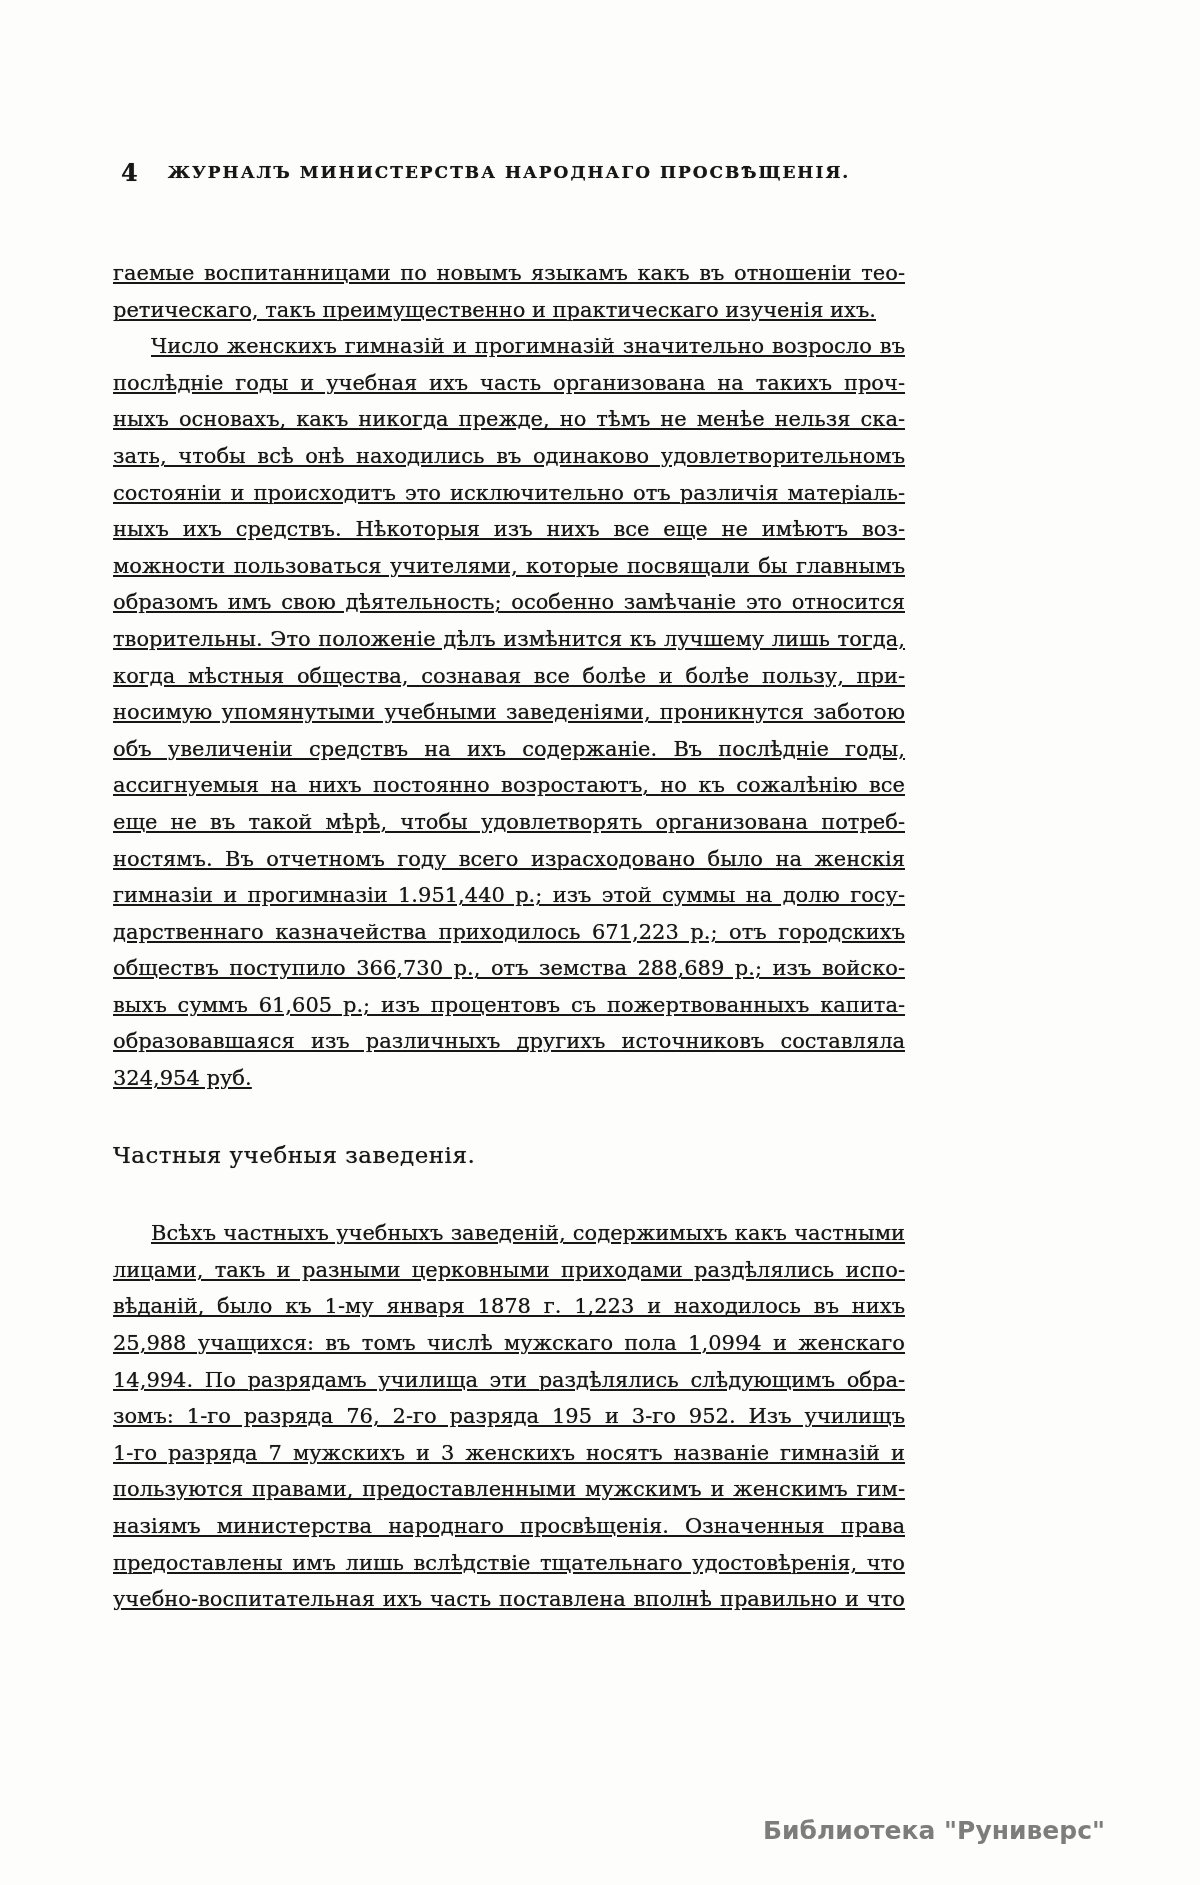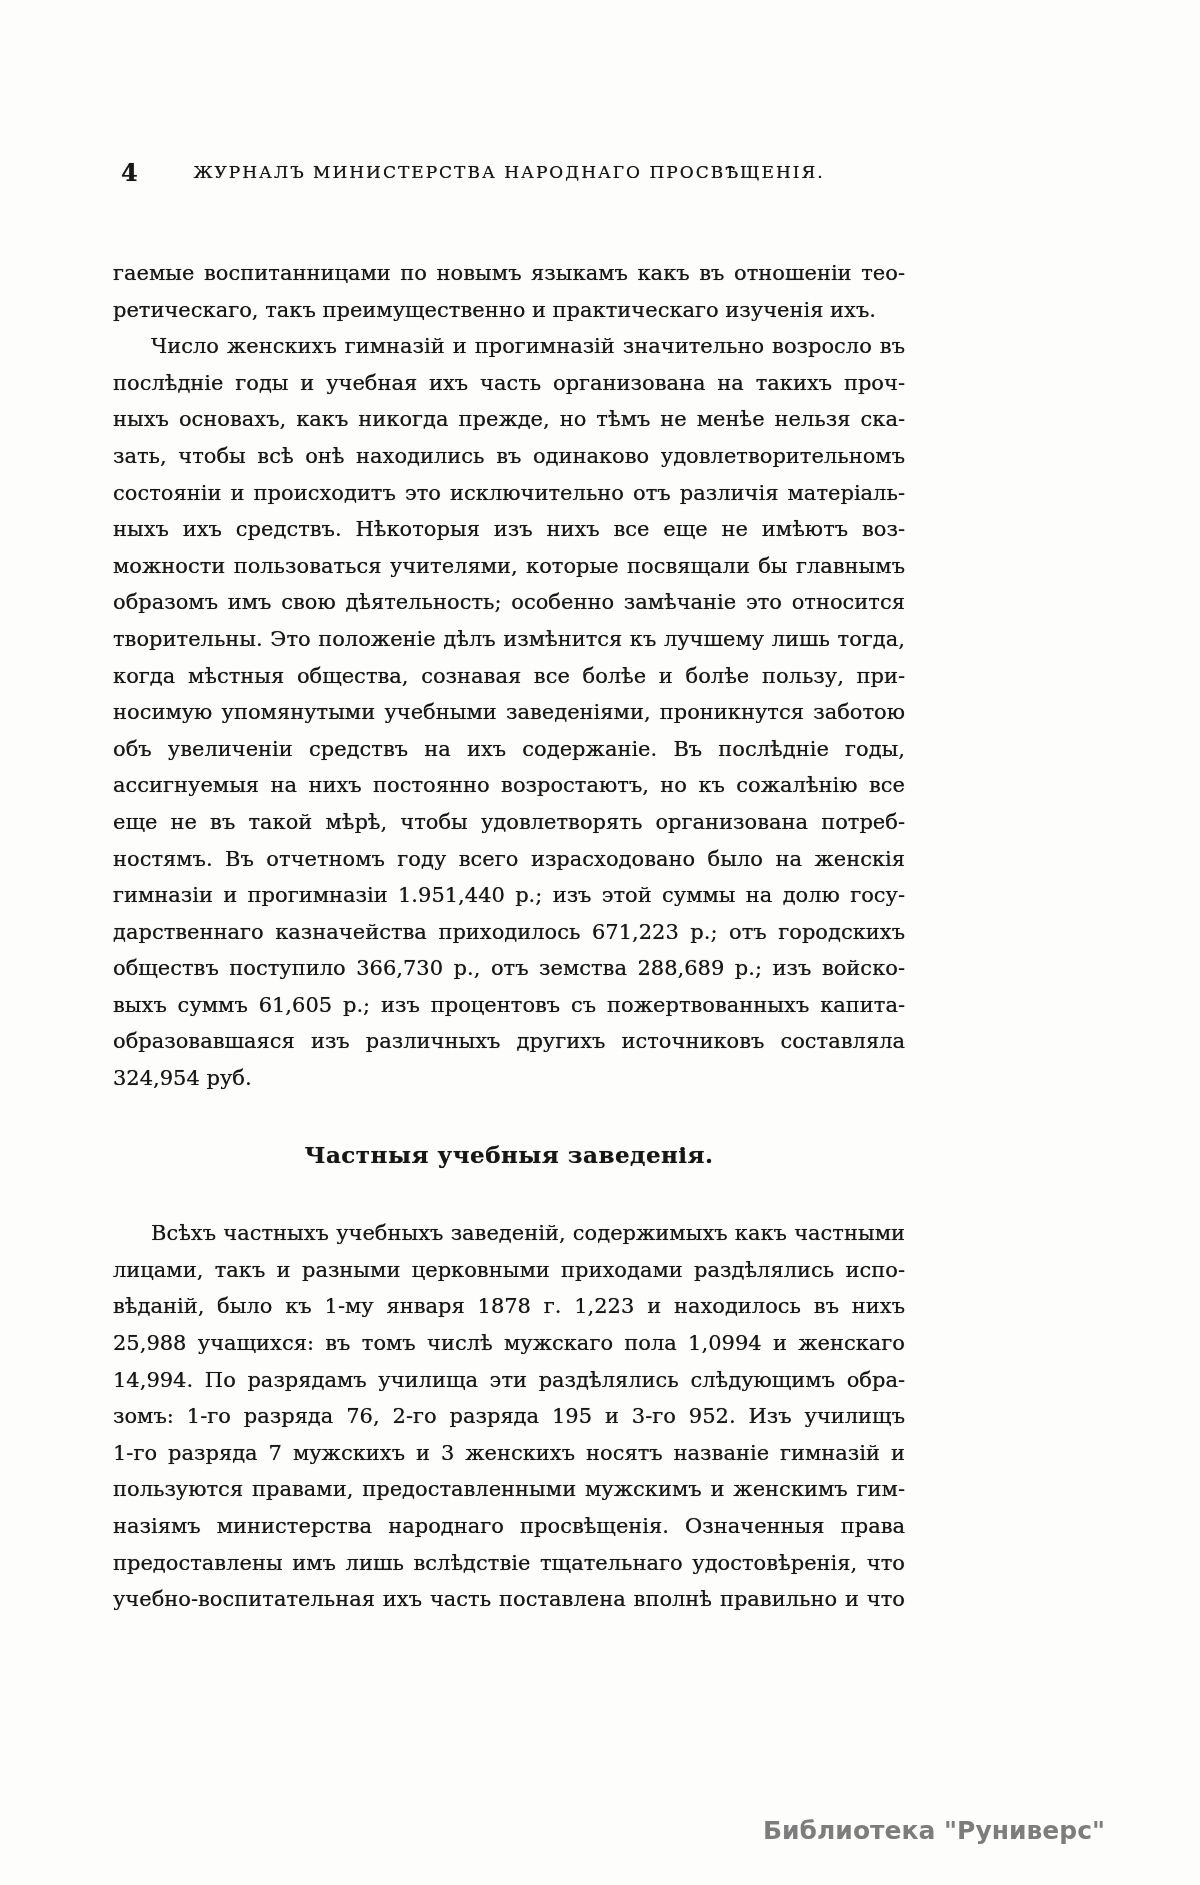--- a/index.html
+++ b/index.html
@@ -16,43 +16,43 @@
   .running-head{
     position:absolute;left:113px;top:156px;width:792px;height:34px;
     text-shadow:0 0 0.7px rgba(10,10,10,0.75);
   }
   .pagenum{
     position:absolute;left:8px;top:2px;
     font-size:24px;font-weight:700;
   }
   .journal-title{
     display:block;text-align:center;
-    font-size:17px;font-weight:400;letter-spacing:2px;
+    font-size:17px;font-weight:700;letter-spacing:2px;
     padding-top:6px;
     white-space:nowrap;
   }
   
   .textblock{
     position:absolute;left:113px;top:255px;width:792px;
     font-size:21px;line-height:36.6px;
     text-shadow:0 0 0.7px rgba(10,10,10,0.7);
   }
-  .para{margin:0;padding:0;}
+  .para{margin:0;padding:0;text-decoration:underline;}
   .line{
     height:36.6px;overflow:hidden;
     text-align:justify;
     
     text-align-last:justify;
   }
   .line.ragged{text-align-last:left;}
   .line.indent{text-indent:38px;}
   .section-heading{
     margin:40px 0 42px 0;
-    text-align:center;
-    font-size:23px;font-weight:700;
+    text-align:left;
+    font-size:23px;font-weight:400;
     letter-spacing:0.5px;
   }
   
   .watermark{
     position:absolute;right:95px;top:1816px;
     font-family:"DejaVu Sans", sans-serif;
     font-size:25px;font-weight:700;
     color:#7d7d7d;
     text-shadow:none;
   }

